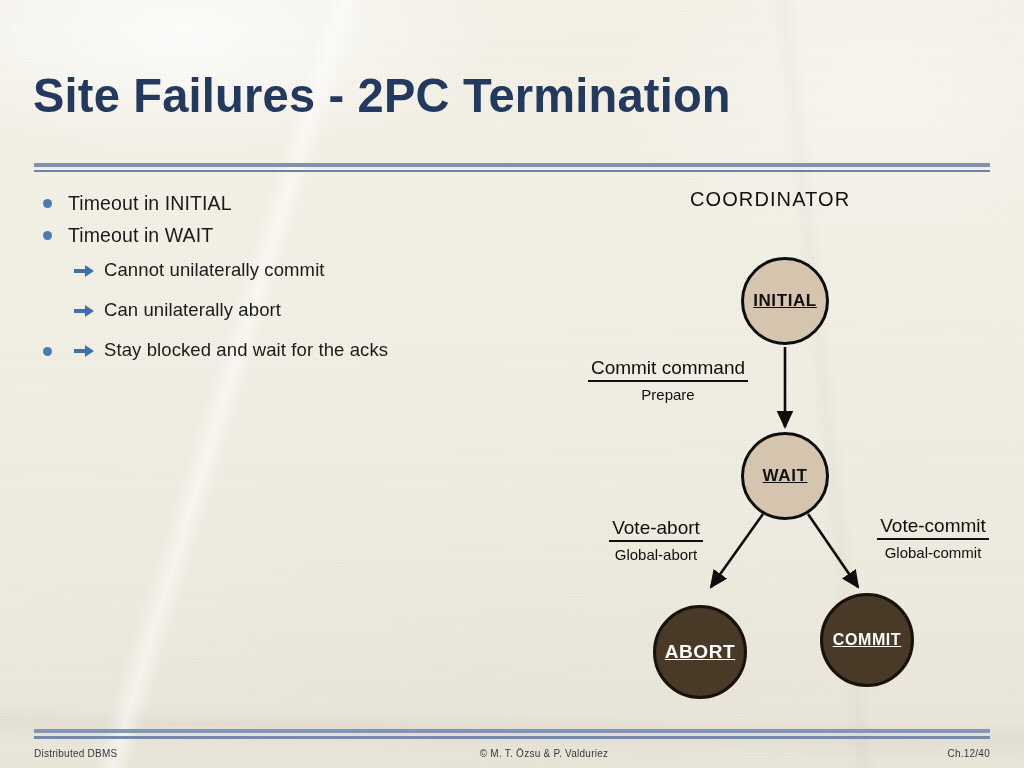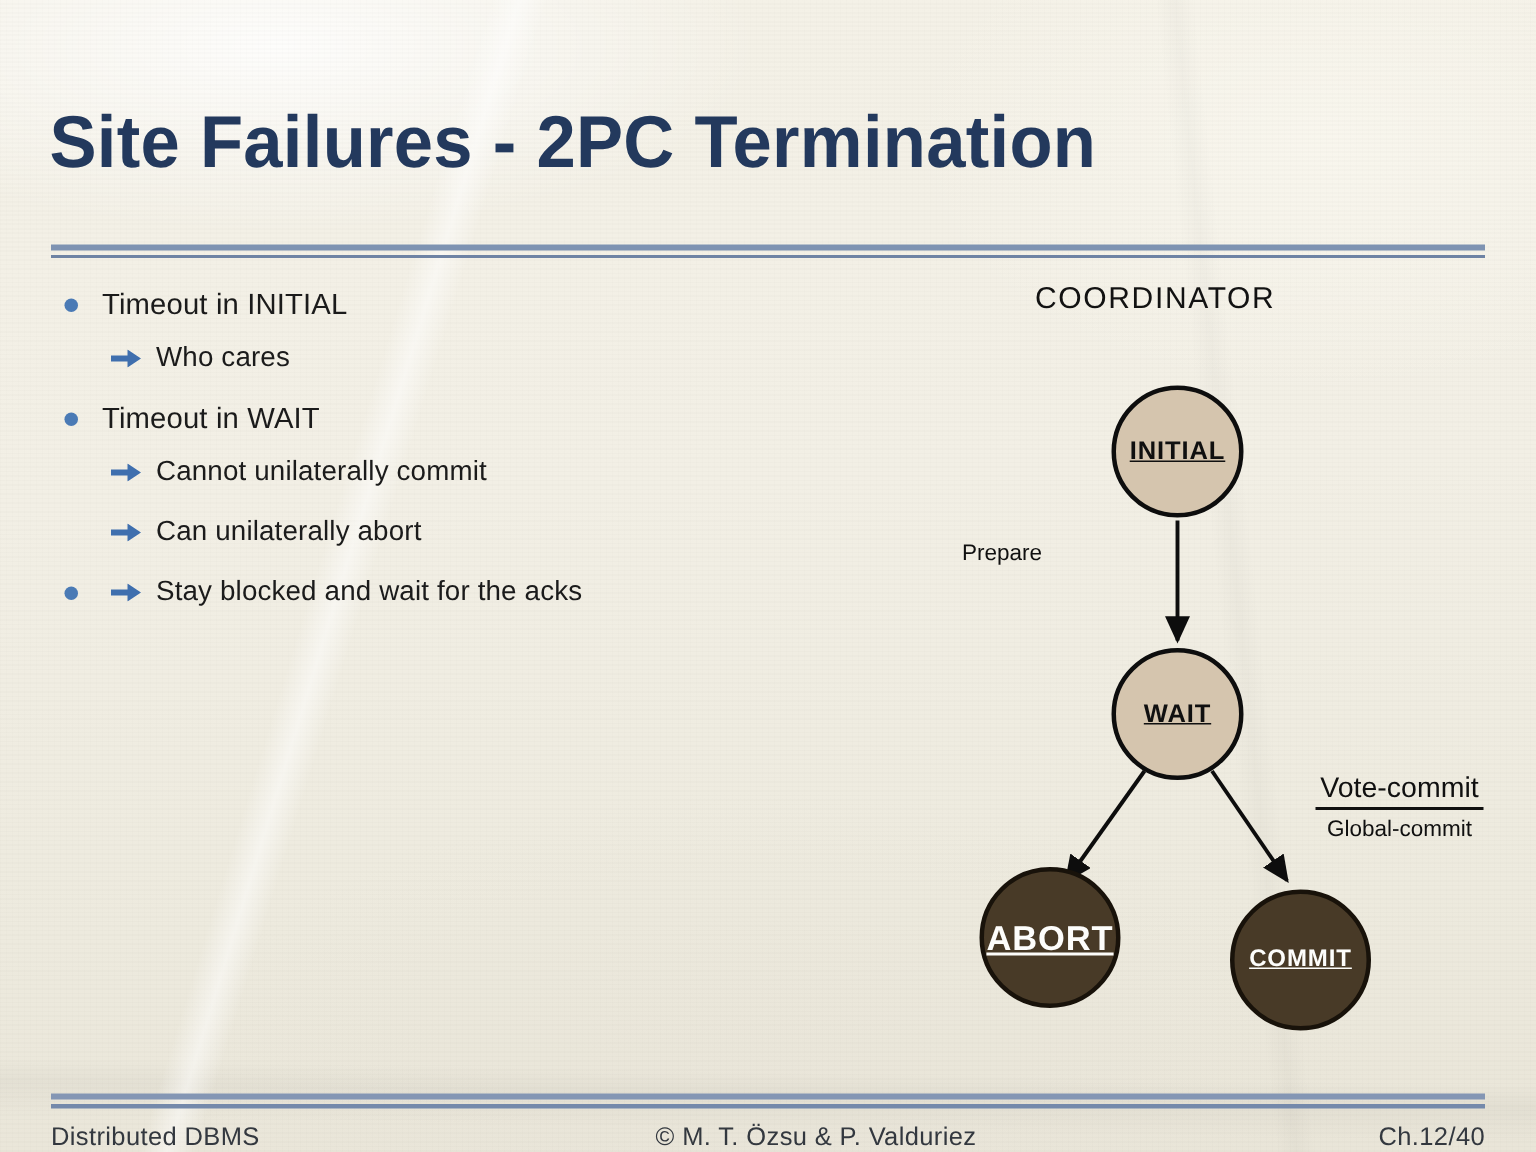--- a/index.html
+++ b/index.html
@@ -91,39 +91,39 @@
     position:absolute; border-radius:50%;
     display:flex; align-items:center; justify-content:center;
     border:3px solid #0d0d0d;
     font-weight:bold; letter-spacing:.6px;text-decoration:underline;
   }
   .node.light { background:#d5c5ae; color:#101010; }
   .node.dark  { background:#483a27; color:#fdfdfb; border-color:#18120a; }
 
   #n-initial { left:181px; top:77px;  width:88px; height:88px; font-size:17px; }
   #n-wait    { left:181px; top:252px; width:88px; height:88px; font-size:17px; }
-  #n-abort   { left:93px;  top:398px; width:94px; height:94px; font-size:23px; }
+  #n-abort   { left:93px;  top:425px; width:94px; height:94px; font-size:19px; }
   #n-commit  { left:260px; top:413px; width:94px; height:94px; font-size:16px; }
 
   .edges { position:absolute; inset:0; }
 
   
   .frac { position:absolute; text-align:center; color:#101010; white-space:nowrap; }
   .frac .num {
     font-size:19px; line-height:23px;
     border-bottom:2px solid #101010; padding:0 3px 1px 3px; display:inline-block;
   }
   .frac .den { font-size:15px; line-height:24px; padding-top:1px; }
 
   #lbl-prepare { left:-1px; top:176px; width:218px; }
   #lbl-vabort  { left:6px;  top:336px; width:180px; }
   #lbl-vcommit { left:274px; top:334px; width:198px; text-align:center; }
 
   
-  .footer { position:absolute; top:748px; font-size:17px; color:#33383f; letter-spacing:.25px; }
+  .footer { position:absolute; top:748px; font-size:10px; color:#33383f; letter-spacing:.25px; }
   #f-left   { left:34px; }
   #f-center { left:0; width:1024px; text-align:center;margin-left:32px; }
   #f-right  { right:34px; }
 </style>
 </head>
 <body>
 
 <div id="slide">
   <div id="content">
 
@@ -132,28 +132,20 @@
     <div class="rule header">
       <div class="bar1"></div>
         <div class="bar2"></div>
     </div>
 
     <div class="bullets">
 
       <div class="b1">
         <span class="dot"></span>
         <span class="txt">Timeout in INITIAL</span>
-      </div>
-      <div class="b2">
-        <span class="arw">
-          <svg width="20" height="12" viewBox="0 0 20 12">
-              <path d="M0 4h11V0l9 6-9 6V8H0z" fill="#3f6fae"></path>
-            </svg>
-        </span>
-        <span class="txt">Who cares</span>
       </div>
 
       <div class="b1">
         <span class="dot"></span>
         <span class="txt">Timeout in WAIT</span>
       </div>
       <div class="b2">
         <span class="arw">
           <svg width="20" height="12" viewBox="0 0 20 12">
               <path d="M0 4h11V0l9 6-9 6V8H0z" fill="#3f6fae"></path>
@@ -201,23 +193,28 @@
 
         <line x1="248" y1="334" x2="298" y2="407" stroke="#0d0d0d" stroke-width="2.6" marker-end="url(#ah)"></line>
       </svg>
 
       <div class="node light" id="n-initial">INITIAL</div>
       <div class="node light" id="n-wait">WAIT</div>
       <div class="node dark" id="n-abort">ABORT</div>
       <div class="node dark" id="n-commit">COMMIT</div>
 
       <div class="frac" id="lbl-prepare">
+        <div><span class="num">Commit command</span></div>
         <div class="den">Prepare</div>
       </div>
 
+      <div class="frac" id="lbl-vabort">
+        <div><span class="num">Vote-abort</span></div>
+        <div class="den">Global-abort</div>
+      </div>
 
       <div class="frac" id="lbl-vcommit">
         <div><span class="num">Vote-commit</span></div>
         <div class="den">Global-commit</div>
       </div>
 
     </div>
 
     <div class="rule footer">
       <div class="bar1"></div>

